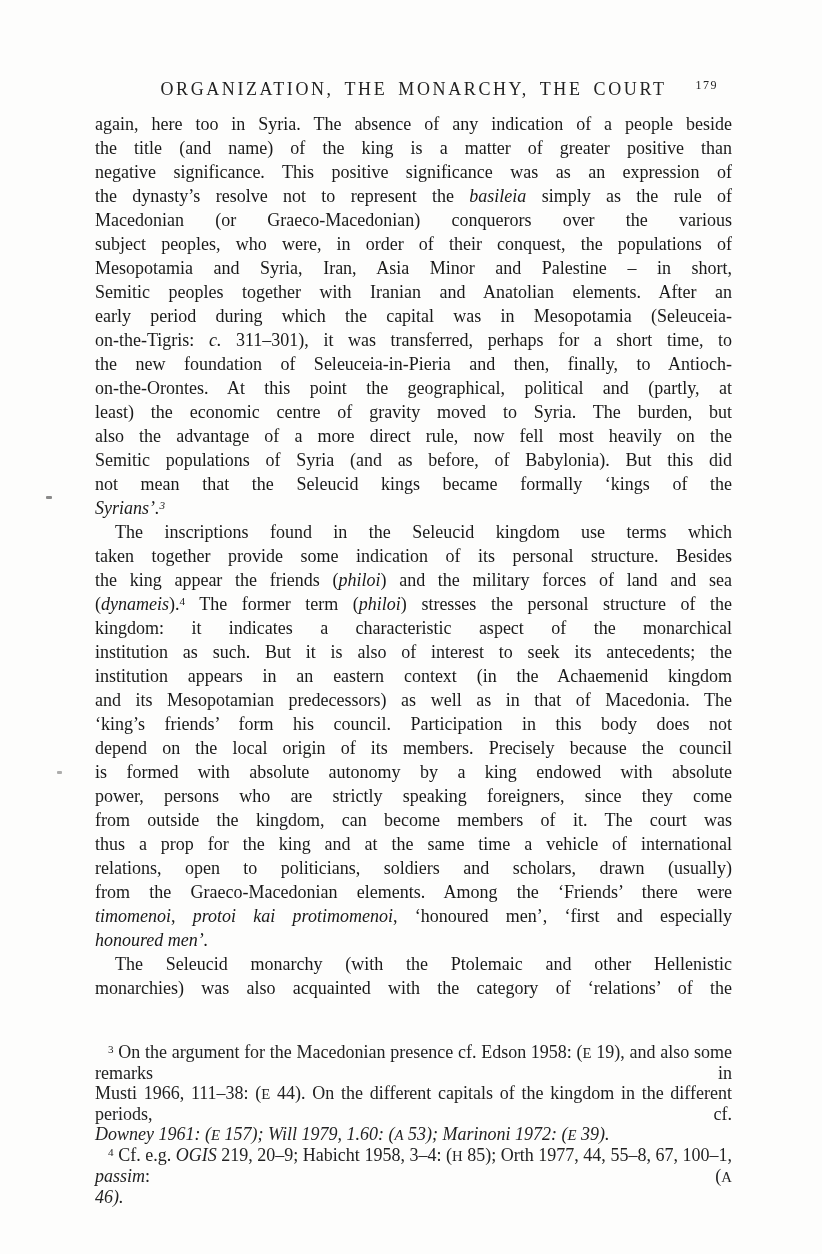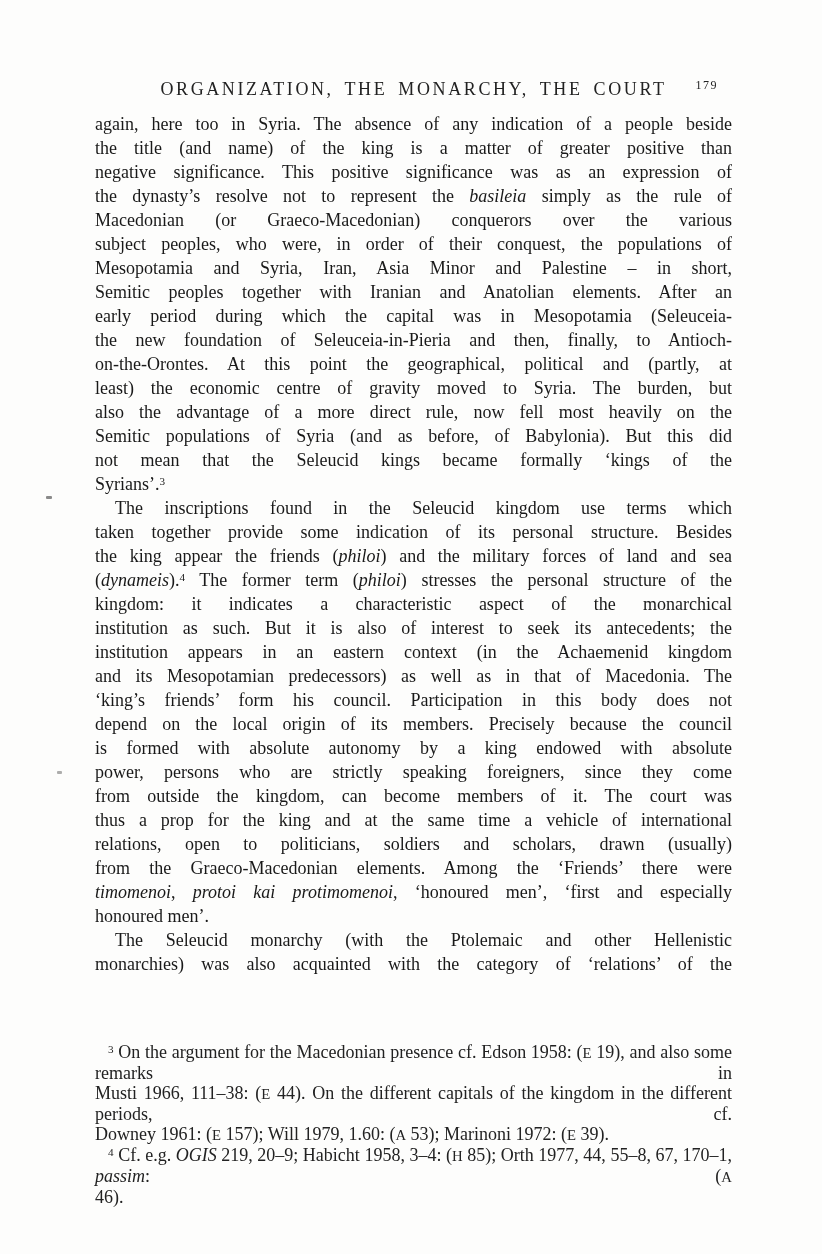--- a/index.html
+++ b/index.html
@@ -25,21 +25,21 @@
   }
   .body-text {
     position:absolute; left:95px; top:112px; width:637px;
     font-size:18px; line-height:24px; color:#191919;
   }
   .footnotes {
     position:absolute; left:95px; top:1042px; width:637px;
     font-size:18px; line-height:20px; color:#222;
   }
   .tline { text-align:justify; text-align-last:justify; white-space:normal; }
-  .tline.last { text-align-last:left; }
+  .tline.last { text-align-last:left;font-style:italic; }
   .tline.indent { text-indent:20px; }
   .footnotes .tline.indent { text-indent:13px; }
   .it { font-style:italic; }
   .sc { font-size:0.82em; }
   sup {
     font-size:62%; line-height:0; vertical-align:baseline;
     position:relative; top:-0.45em;
   }
   .margin-mark {
     position:absolute; background:#8a8a8a; border-radius:1px;
@@ -59,20 +59,21 @@
   <div class="body-text" id="body-text">
       <div class="tline"><span>again, here too in Syria. The absence of any indication of a people beside</span></div>
       <div class="tline"><span>the title (and name) of the king is a matter of greater positive than</span></div>
       <div class="tline"><span>negative significance. This positive significance was as an expression of</span></div>
       <div class="tline"><span>the dynasty’s resolve not to represent the </span><span class="it">basileia</span><span> simply as the rule of</span></div>
       <div class="tline"><span>Macedonian (or Graeco-Macedonian) conquerors over the various</span></div>
       <div class="tline"><span>subject peoples, who were, in order of their conquest, the populations of</span></div>
       <div class="tline"><span>Mesopotamia and Syria, Iran, Asia Minor and Palestine – in short,</span></div>
       <div class="tline"><span>Semitic peoples together with Iranian and Anatolian elements. After an</span></div>
       <div class="tline"><span>early period during which the capital was in Mesopotamia (Seleuceia-</span></div>
+      <div class="tline"><span>on-the-Tigris: </span><span class="it">c.</span><span> 311–301), it was transferred, perhaps for a short time, to</span></div>
       <div class="tline"><span>the new foundation of Seleuceia-in-Pieria and then, finally, to Antioch-</span></div>
       <div class="tline"><span>on-the-Orontes. At this point the geographical, political and (partly, at</span></div>
       <div class="tline"><span>least) the economic centre of gravity moved to Syria. The burden, but</span></div>
       <div class="tline"><span>also the advantage of a more direct rule, now fell most heavily on the</span></div>
       <div class="tline"><span>Semitic populations of Syria (and as before, of Babylonia). But this did</span></div>
       <div class="tline"><span>not mean that the Seleucid kings became formally ‘kings of the</span></div>
       <div class="tline last"><span>Syrians’.</span><sup>3</sup></div>
       <div class="tline indent"><span>The inscriptions found in the Seleucid kingdom use terms which</span></div>
       <div class="tline"><span>taken together provide some indication of its personal structure. Besides</span></div>
       <div class="tline"><span>the king appear the friends (</span><span class="it">philoi</span><span>) and the military forces of land and sea</span></div>
@@ -92,19 +93,19 @@
       <div class="tline"><span class="it">timomenoi</span><span>, </span><span class="it">protoi kai protimomenoi</span><span>, ‘honoured men’, ‘first and especially</span></div>
       <div class="tline last"><span>honoured men’.</span></div>
       <div class="tline indent"><span>The Seleucid monarchy (with the Ptolemaic and other Hellenistic</span></div>
       <div class="tline"><span>monarchies) was also acquainted with the category of ‘relations’ of the</span></div>
     </div>
 
   <div class="footnotes" id="footnotes">
       <div class="tline indent"><sup>3</sup><span> On the argument for the Macedonian presence cf. Edson 1958: (</span><span class="sc">E</span><span> 19), and also some remarks in</span></div>
       <div class="tline"><span>Musti 1966, 111–38: (</span><span class="sc">E</span><span> 44). On the different capitals of the kingdom in the different periods, cf.</span></div>
       <div class="tline last"><span>Downey 1961: (</span><span class="sc">E</span><span> 157); Will 1979, 1.60: (</span><span class="sc">A</span><span> 53); Marinoni 1972: (</span><span class="sc">E</span><span> 39).</span></div>
-      <div class="tline indent"><sup>4</sup><span> Cf. e.g. </span><span class="it">OGIS</span><span> 219, 20–9; Habicht 1958, 3–4: (</span><span class="sc">H</span><span> 85); Orth 1977, 44, 55–8, 67, 170–1, </span><span class="it">passim</span><span>: (</span><span class="sc">A</span></div>
+      <div class="tline indent"><sup>4</sup><span> Cf. e.g. </span><span class="it">OGIS</span><span> 219, 20–9; Habicht 1958, 3–4: (</span><span class="sc">H</span><span> 85); Orth 1977, 44, 55–8, 67, 100–1, </span><span class="it">passim</span><span>: (</span><span class="sc">A</span></div>
       <div class="tline last"><span>46).</span></div>
     </div>
 
   <div class="margin-mark mark1"></div>
   <div class="margin-mark mark2"></div>
 </div>
 
 </body></html>

